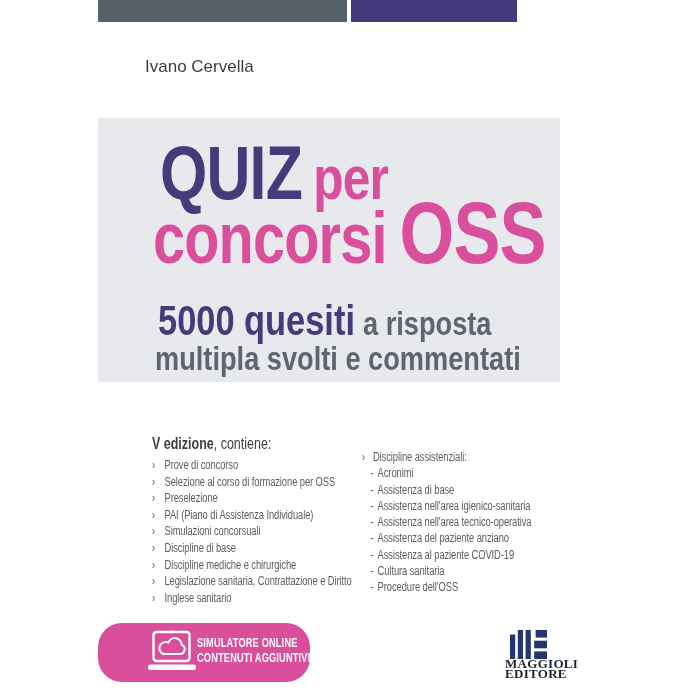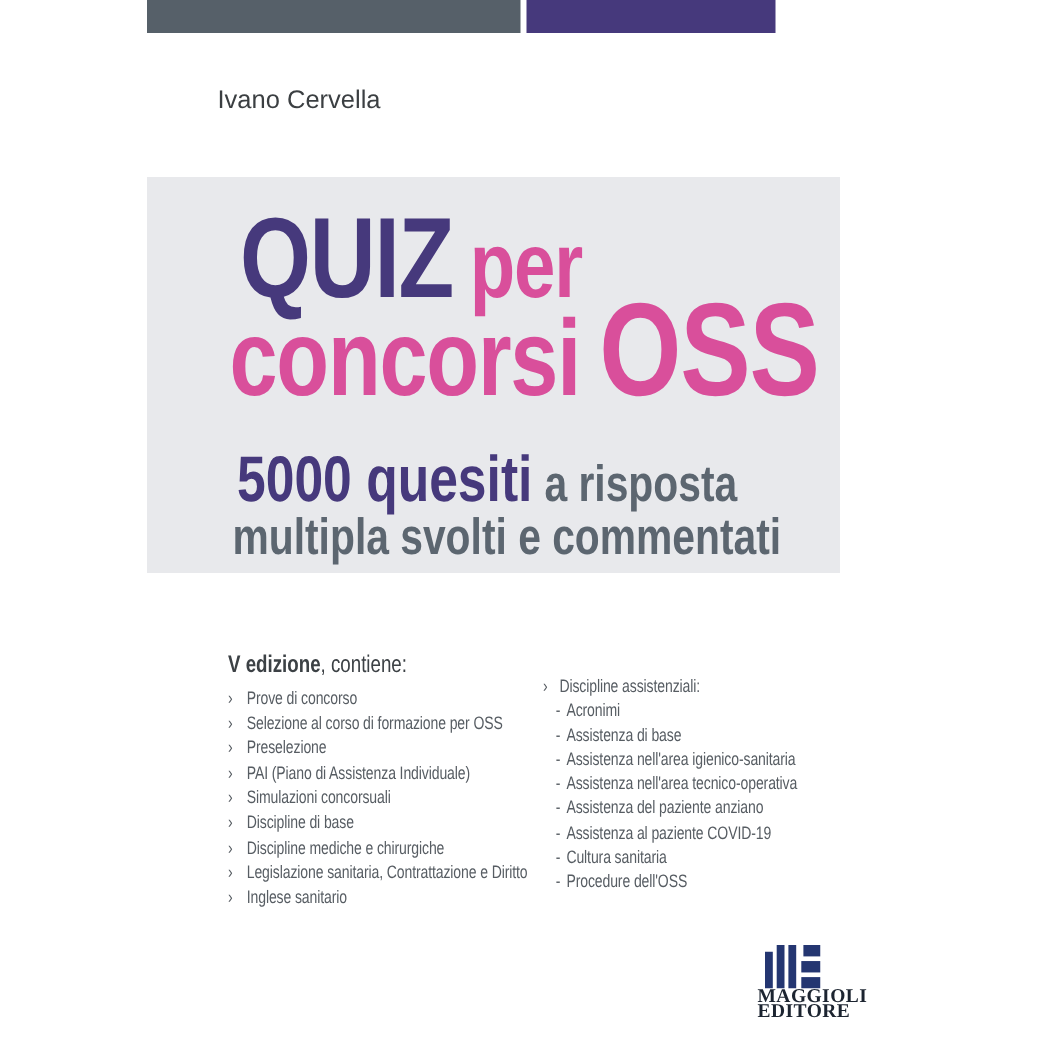--- a/index.html
+++ b/index.html
@@ -149,20 +149,34 @@
     <div class="li sub">
         <span class="d">-</span>
         <span>Cultura sanitaria</span>
       </div>
     <div class="li sub">
         <span class="d">-</span>
         <span>Procedure dell'OSS</span>
       </div>
   </div>
 
+  <div class="pill">
+    <span class="pill-icon">
+      <svg width="48" height="46" viewBox="0 0 48 46">
+        <rect x="5.5" y="2" width="36" height="29" rx="3" fill="none" stroke="#ffffff" stroke-width="2.4"></rect>
+        <circle cx="23.5" cy="2" r="1.4" fill="#ffffff"></circle>
+        <path d="M15 24 h17 a4.8 4.8 0 0 0 1.6-9.3 a6.8 6.8 0 0 0-13.2-2.1 A5.4 5.4 0 0 0 15 24 Z" fill="none" stroke="#ffffff" stroke-width="2" stroke-linejoin="round"></path>
+        <rect x="0" y="34.5" width="48" height="5.6" rx="2.8" fill="#ffffff"></rect>
+      </svg>
+    </span>
+    <div class="pill-text">
+      <div>SIMULATORE ONLINE</div>
+      <div>CONTENUTI AGGIUNTIVI</div>
+    </div>
+  </div>
 
   <div class="publisher">
     <svg width="37" height="29" viewBox="0 0 37 29">
       <rect x="0" y="4.5" width="5.2" height="24.5" fill="#243671"></rect>
       <rect x="7.8" y="0" width="5.2" height="29" fill="#243671"></rect>
       <rect x="15.6" y="0" width="5.2" height="29" fill="#243671"></rect>
       <rect x="25.6" y="0" width="11.4" height="7.6" fill="#243671"></rect>
       <rect x="24.2" y="10.7" width="12.8" height="7.6" fill="#243671"></rect>
       <rect x="24.2" y="21.4" width="12.8" height="7.6" fill="#243671"></rect>
     </svg>

